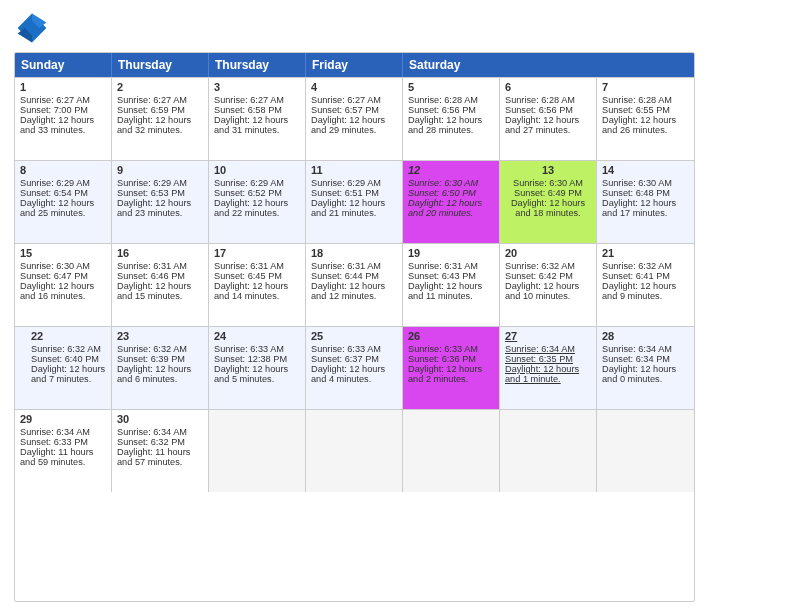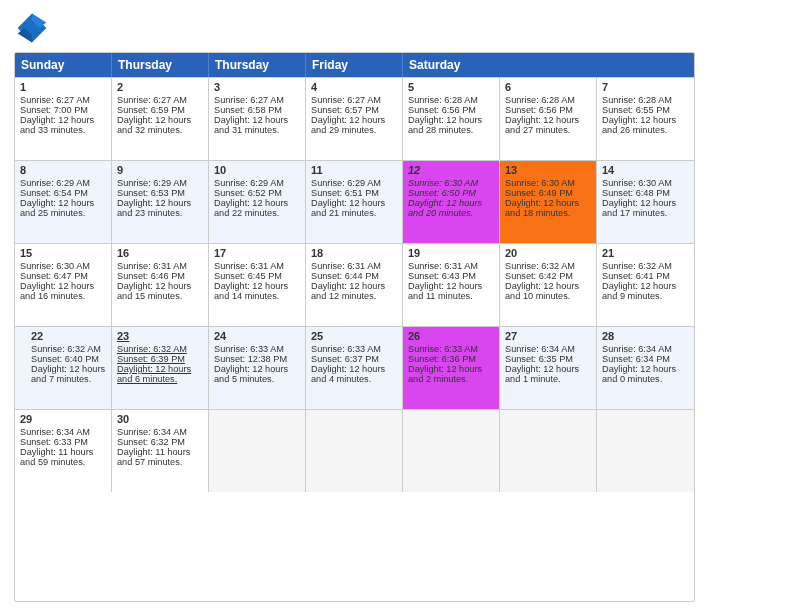--- a/index.html
+++ b/index.html
@@ -149,39 +149,39 @@
           <div class="cal-cell"><span class="day-num">5</span><span>Sunrise: 6:28 AM</span><br><span>Sunset: 6:56 PM</span><br><span>Daylight: 12 hours and 28 minutes.</span></div>
           <div class="cal-cell"><span class="day-num">6</span><span>Sunrise: 6:28 AM</span><br><span>Sunset: 6:56 PM</span><br><span>Daylight: 12 hours and 27 minutes.</span></div>
           <div class="cal-cell"><span class="day-num">7</span><span>Sunrise: 6:28 AM</span><br><span>Sunset: 6:55 PM</span><br><span>Daylight: 12 hours and 26 minutes.</span></div>
         </div>
         <div class="cal-row" style="background: rgb(240, 244, 255);">
           <div class="cal-cell" style="background: rgb(240, 244, 255);"><span class="day-num">8</span><span>Sunrise: 6:29 AM</span><br><span>Sunset: 6:54 PM</span><br><span>Daylight: 12 hours and 25 minutes.</span></div>
           <div class="cal-cell" style="background: rgb(240, 244, 255);"><span class="day-num">9</span><span>Sunrise: 6:29 AM</span><br><span>Sunset: 6:53 PM</span><br><span>Daylight: 12 hours and 23 minutes.</span></div>
           <div class="cal-cell" style="background: rgb(240, 244, 255);"><span class="day-num">10</span><span>Sunrise: 6:29 AM</span><br><span>Sunset: 6:52 PM</span><br><span>Daylight: 12 hours and 22 minutes.</span></div>
           <div class="cal-cell" style="background: rgb(240, 244, 255);"><span class="day-num">11</span><span>Sunrise: 6:29 AM</span><br><span>Sunset: 6:51 PM</span><br><span>Daylight: 12 hours and 21 minutes.</span></div>
           <div class="cal-cell" style="background: #d946ef; font-style: italic;"><span class="day-num">12</span><span>Sunrise: 6:30 AM</span><br><span>Sunset: 6:50 PM</span><br><span>Daylight: 12 hours and 20 minutes.</span></div>
-          <div class="cal-cell" style="background: #f97316;"><span class="day-num">13</span><span>Sunrise: 6:30 AM</span><br><span>Sunset: 6:49 PM</span><br><span>Daylight: 12 hours and 18 minutes.</span></div>
+          <div class="cal-cell" style="background: #bef264; text-align: center;"><span class="day-num">13</span><span>Sunrise: 6:30 AM</span><br><span>Sunset: 6:49 PM</span><br><span>Daylight: 12 hours and 18 minutes.</span></div>
           <div class="cal-cell" style="background: rgb(240, 244, 255);"><span class="day-num">14</span><span>Sunrise: 6:30 AM</span><br><span>Sunset: 6:48 PM</span><br><span>Daylight: 12 hours and 17 minutes.</span></div>
         </div>
         <div class="cal-row">
           <div class="cal-cell"><span class="day-num">15</span><span>Sunrise: 6:30 AM</span><br><span>Sunset: 6:47 PM</span><br><span>Daylight: 12 hours and 16 minutes.</span></div>
           <div class="cal-cell"><span class="day-num">16</span><span>Sunrise: 6:31 AM</span><br><span>Sunset: 6:46 PM</span><br><span>Daylight: 12 hours and 15 minutes.</span></div>
           <div class="cal-cell"><span class="day-num">17</span><span>Sunrise: 6:31 AM</span><br><span>Sunset: 6:45 PM</span><br><span>Daylight: 12 hours and 14 minutes.</span></div>
           <div class="cal-cell"><span class="day-num">18</span><span>Sunrise: 6:31 AM</span><br><span>Sunset: 6:44 PM</span><br><span>Daylight: 12 hours and 12 minutes.</span></div>
           <div class="cal-cell"><span class="day-num">19</span><span>Sunrise: 6:31 AM</span><br><span>Sunset: 6:43 PM</span><br><span>Daylight: 12 hours and 11 minutes.</span></div>
           <div class="cal-cell"><span class="day-num">20</span><span>Sunrise: 6:32 AM</span><br><span>Sunset: 6:42 PM</span><br><span>Daylight: 12 hours and 10 minutes.</span></div>
           <div class="cal-cell"><span class="day-num">21</span><span>Sunrise: 6:32 AM</span><br><span>Sunset: 6:41 PM</span><br><span>Daylight: 12 hours and 9 minutes.</span></div>
         </div>
         <div class="cal-row" style="background: rgb(240, 244, 255);">
           <div class="cal-cell" style="background: rgb(240, 244, 255); padding-left: 16px;"><span class="day-num">22</span><span>Sunrise: 6:32 AM</span><br><span>Sunset: 6:40 PM</span><br><span>Daylight: 12 hours and 7 minutes.</span></div>
-          <div class="cal-cell" style="background: rgb(240, 244, 255); text-decoration: underline;"><span class="day-num">23</span><span>Sunrise: 6:32 AM</span><br><span>Sunset: 6:39 PM</span><br><span>Daylight: 12 hours and 6 minutes.</span></div>
+          <div class="cal-cell" style="background: rgb(240, 244, 255);"><span class="day-num">23</span><span>Sunrise: 6:32 AM</span><br><span>Sunset: 6:39 PM</span><br><span>Daylight: 12 hours and 6 minutes.</span></div>
           <div class="cal-cell" style="background: rgb(240, 244, 255);"><span class="day-num">24</span><span>Sunrise: 6:33 AM</span><br><span>Sunset: 12:38 PM</span><br><span>Daylight: 12 hours and 5 minutes.</span></div>
           <div class="cal-cell" style="background: rgb(240, 244, 255);"><span class="day-num">25</span><span>Sunrise: 6:33 AM</span><br><span>Sunset: 6:37 PM</span><br><span>Daylight: 12 hours and 4 minutes.</span></div>
           <div class="cal-cell" style="background: #d946ef;"><span class="day-num">26</span><span>Sunrise: 6:33 AM</span><br><span>Sunset: 6:36 PM</span><br><span>Daylight: 12 hours and 2 minutes.</span></div>
-          <div class="cal-cell" style="background: rgb(240, 244, 255);"><span class="day-num">27</span><span>Sunrise: 6:34 AM</span><br><span>Sunset: 6:35 PM</span><br><span>Daylight: 12 hours and 1 minute.</span></div>
+          <div class="cal-cell" style="background: rgb(240, 244, 255); text-decoration: underline;"><span class="day-num">27</span><span>Sunrise: 6:34 AM</span><br><span>Sunset: 6:35 PM</span><br><span>Daylight: 12 hours and 1 minute.</span></div>
           <div class="cal-cell" style="background: rgb(240, 244, 255);"><span class="day-num">28</span><span>Sunrise: 6:34 AM</span><br><span>Sunset: 6:34 PM</span><br><span>Daylight: 12 hours and 0 minutes.</span></div>
         </div>
         <div class="cal-row">
           <div class="cal-cell"><span class="day-num">29</span><span>Sunrise: 6:34 AM</span><br><span>Sunset: 6:33 PM</span><br><span>Daylight: 11 hours and 59 minutes.</span></div>
           <div class="cal-cell"><span class="day-num">30</span><span>Sunrise: 6:34 AM</span><br><span>Sunset: 6:32 PM</span><br><span>Daylight: 11 hours and 57 minutes.</span></div>
           <div class="cal-cell empty"></div>
           <div class="cal-cell empty"></div>
           <div class="cal-cell empty"></div>
           <div class="cal-cell empty"></div>
           <div class="cal-cell empty"></div>

